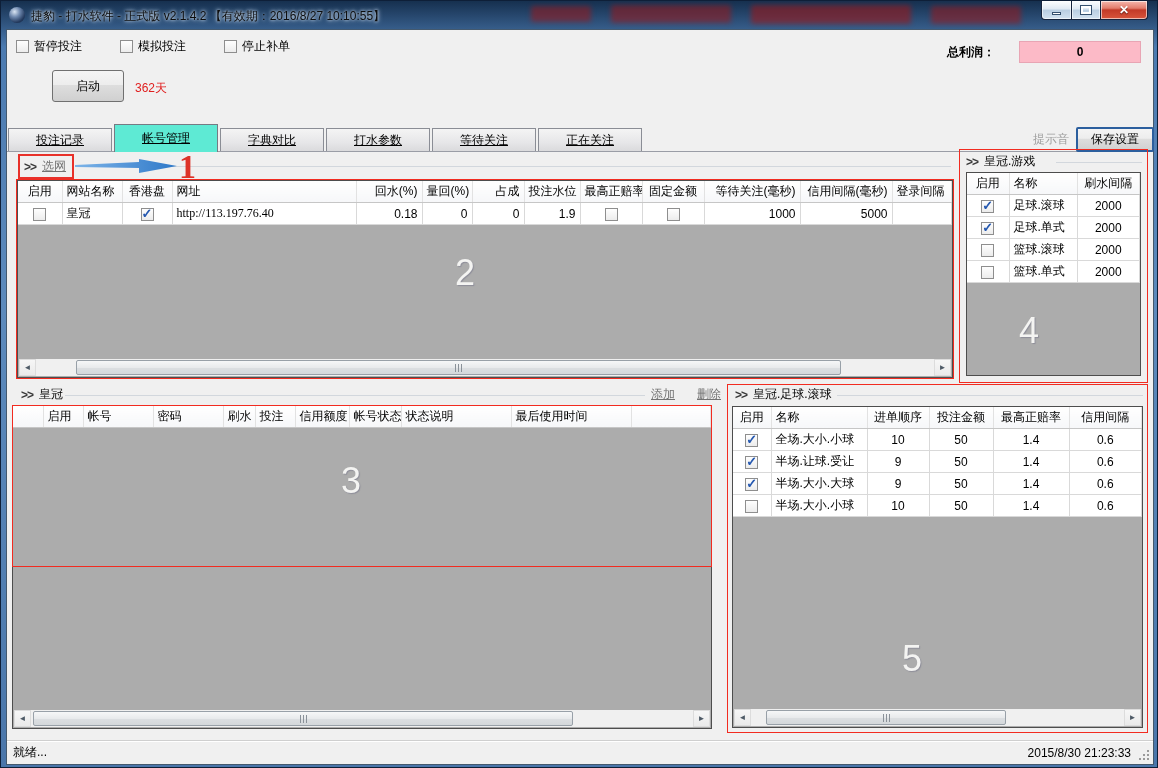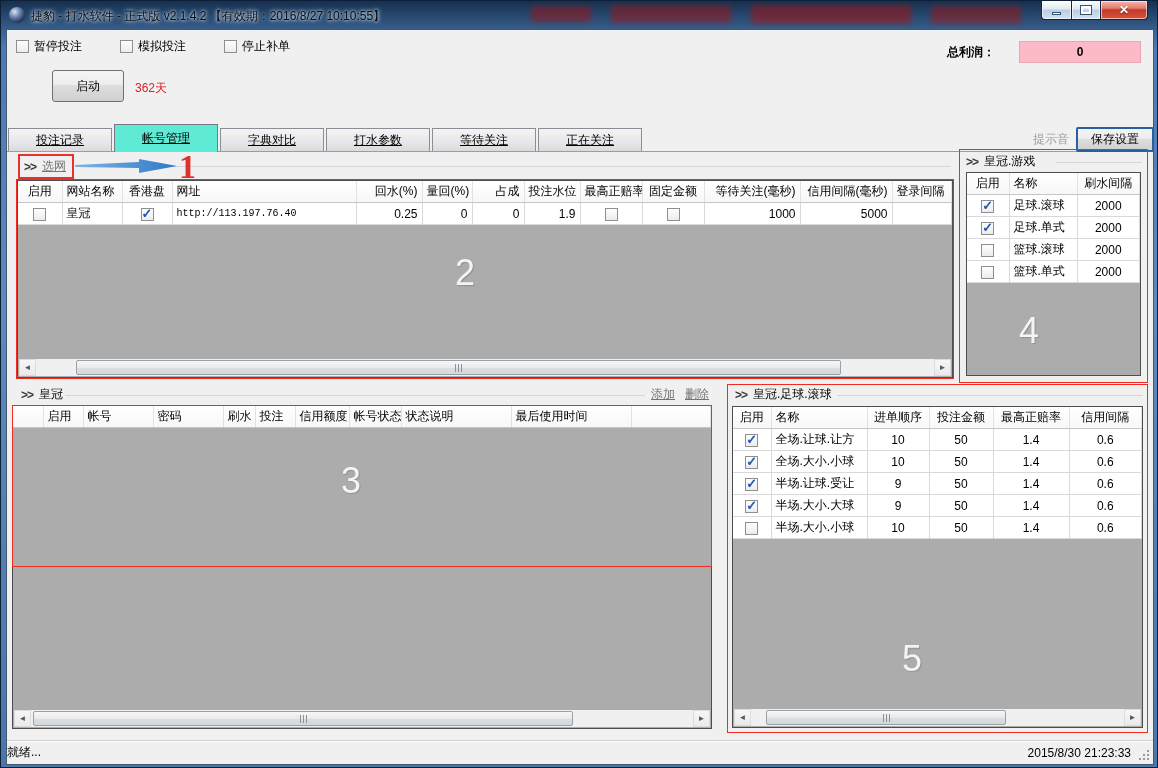--- a/index.html
+++ b/index.html
@@ -37,21 +37,21 @@
   .tabline { position:absolute; left:0; top:121px; width:1146px; height:1px; background:#9a9da6; z-index:2; }
   .grayline { height:1px; background:#d2d7dd; }
   
   .gridbox { background:#acacac; border:1px solid #4d4d4d; outline:1px solid #f22b20; overflow:hidden; }
   table.grid { border-collapse:collapse; table-layout:fixed; background:#fff; width:100%; }
   table.grid th { font-weight:normal; text-align:left; padding:2px 4px; background:linear-gradient(#ffffff,#f6f7f9);
     border-right:1px solid #e2e2e2; border-bottom:1px solid #c6c6c6; height:20px; white-space:nowrap; overflow:hidden; }
   table.grid td { padding:2px 4px; border-right:1px solid #d9d9d9; border-bottom:1px solid #d9d9d9; height:21px; white-space:nowrap; overflow:hidden; background:#fff; }
   table.grid .c { text-align:center; } table.grid .r { text-align:right; }
   .hl { background:#ffffcc !important; outline:1px dotted #707070; outline-offset:-2px; }
-  .url { font-family:Liberation Mono, monospace; font-size:10px; }
+  .url { font-family:Liberation Serif, serif; font-size:12px; }
   
   .hscroll { position:absolute; left:1px; right:1px; bottom:1px; height:17px; background:#f0f0f0; display:flex; align-items:center; }
   .sb-arrow { width:17px; height:17px; display:flex; align-items:center; justify-content:center; color:#4e5a66; font-size:8px; background:linear-gradient(#f6f6f6,#eaeaea); border:1px solid #dcdcdc; }
   .sb-track { flex:1; position:relative; height:17px; }
   .sb-thumb { position:absolute; top:1px; height:15px; border:1px solid #98a0a8; border-radius:2px;
     background:linear-gradient(#f6f7f8,#e8eaec 50%,#dcdfe2 51%,#d4d8db); display:flex; align-items:center; justify-content:center; }
   .sb-grip { width:1px; height:8px; background:#8a9199; box-shadow:-3px 0 0 #8a9199, 3px 0 0 #8a9199; }
   
   .link { color:#737373; text-decoration:underline; cursor:pointer; }
   .chev { color:#3a3a3a; font-weight:bold; letter-spacing:-1px; }
@@ -188,21 +188,21 @@
           <th class="c">固定金额</th>
           <th class="r">等待关注(毫秒)</th>
           <th class="r">信用间隔(毫秒)</th>
           <th>登录间隔</th>
         </tr>
         <tr>
           <td class="c"><span class="cb"></span></td>
           <td>皇冠</td>
           <td class="c"><span class="cb checked"></span></td>
           <td class="url">http://113.197.76.40</td>
-          <td class="r">0.25</td>
+          <td class="r">0.18</td>
           <td class="r">0</td>
           <td class="r">0</td>
           <td class="r">1.9</td>
           <td class="c"><span class="cb"></span></td>
           <td class="c"><span class="cb"></span></td>
           <td class="r">1000</td>
           <td class="r">5000</td>
           <td></td>
         </tr>
       </tbody>
@@ -263,21 +263,21 @@
           </table>
       </div>
     </div>
     <div class="abs annot-num" style="left:1012px;top:280px;">4</div>
 
     <div class="abs glabel" style="left:14px;top:356px;">
       <span class="chev">&gt;&gt;</span>
       <span>皇冠</span>
     </div>
     <div class="abs grayline" style="left:58px;top:365px;width:580px;"></div>
-    <div class="abs" style="left:644px;top:356px;display:flex;gap:10px;align-items:center;">
+    <div class="abs" style="left:644px;top:356px;display:flex;gap:22px;align-items:center;">
       <span class="link">添加</span>
       <span class="link">删除</span>
     </div>
     <div class="abs" style="left:5px;top:375px;width:700px;height:324px;background:#acacac;border:1px solid #4d4d4d;">
       <table class="grid">
         <colgroup>
           <col style="width:30px">
             <col style="width:40px">
             <col style="width:70px">
             <col style="width:70px">
@@ -338,28 +338,20 @@
             <tr>
           <th class="c">启用</th>
           <th>名称</th>
           <th class="c">进单顺序</th>
           <th class="c">投注金额</th>
           <th class="c">最高正赔率</th>
           <th class="c">信用间隔</th>
         </tr>
         <tr>
           <td class="c"><span class="cb checked"></span></td>
-          <td>全场.让球.让方</td>
-          <td class="c">10</td>
-          <td class="c">50</td>
-          <td class="c">1.4</td>
-          <td class="c">0.6</td>
-        </tr>
-        <tr>
-          <td class="c"><span class="cb checked"></span></td>
           <td>全场.大小.小球</td>
           <td class="c">10</td>
           <td class="c">50</td>
           <td class="c">1.4</td>
           <td class="c">0.6</td>
         </tr>
         <tr>
           <td class="c"><span class="cb checked"></span></td>
           <td>半场.让球.受让</td>
           <td class="c">9</td>
@@ -391,21 +383,21 @@
           <div class="sb-thumb" style="left:15px;width:240px;">
               <div class="sb-grip"></div>
             </div>
         </div>
         <div class="sb-arrow">►</div>
       </div>
     </div>
     <div class="abs annot-num" style="left:895px;top:608px;">5</div>
 
     <div class="statusbar">
-      <span style="">就绪...</span>
+      <span style="margin-left:6px;">就绪...</span>
       <span style="margin-left:auto;margin-right:22px;">2015/8/30 21:23:33</span>
       <div>
         <div class="grip-dot" style="right:4px;bottom:4px;"></div>
         <div class="grip-dot" style="right:4px;bottom:8px;"></div>
         <div class="grip-dot" style="right:8px;bottom:4px;"></div>
         <div class="grip-dot" style="right:4px;bottom:12px;"></div>
         <div class="grip-dot" style="right:8px;bottom:8px;"></div>
         <div class="grip-dot" style="right:12px;bottom:4px;"></div>
       </div>
     </div>

